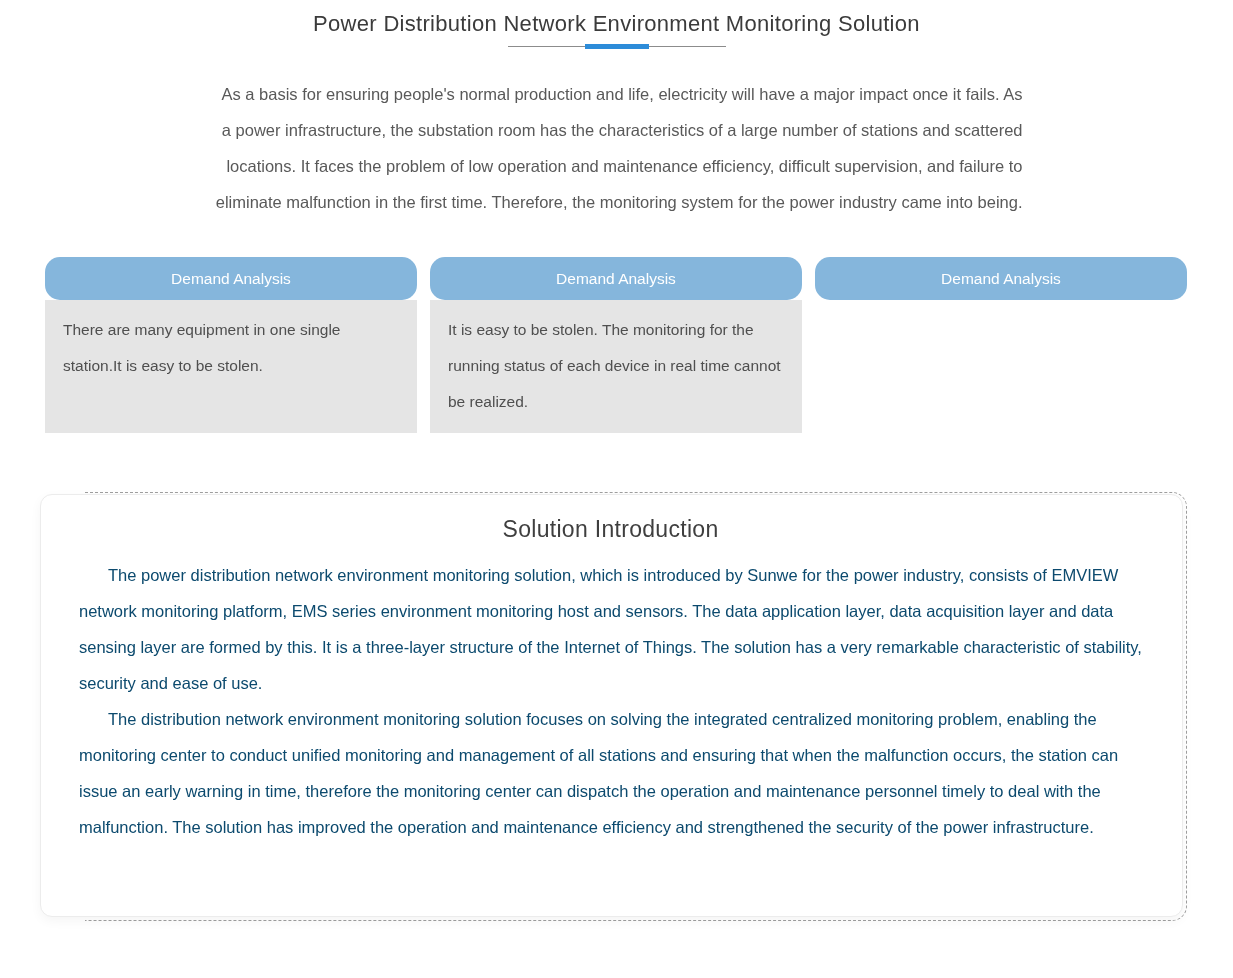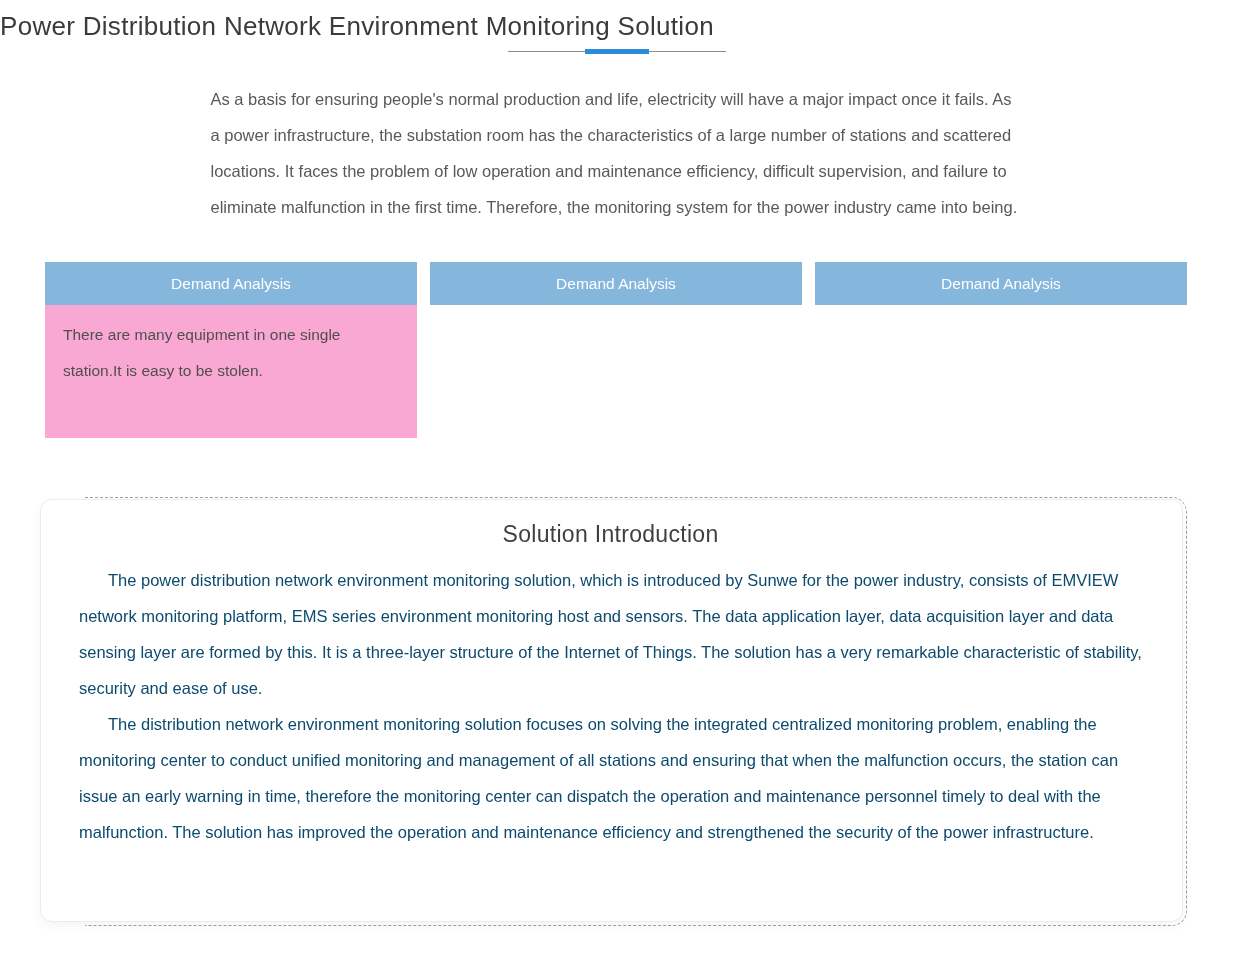--- a/index.html
+++ b/index.html
@@ -6,21 +6,22 @@
   html, body {
     width: 1233px;
     background: #ffffff;
     font-family: "Liberation Sans", "DejaVu Sans", sans-serif;
   }
   body { height: 978px; overflow: hidden; }
 
   
   .page-title {
     margin-top: 11px;
-    font-size: 26px;
+    text-align: center;
+    font-size: 22px;
     font-weight: 400;
     color: #3b3b3b;
     letter-spacing: 0.3px;
   }
   .title-underline {
     position: relative;
     width: 218px;
     height: 6px;
     margin: 7px auto 0 auto;
   }
@@ -37,44 +38,45 @@
     transform: translateX(-50%);
     width: 64px;
     height: 5px;
     background: #2d8cd9;
   }
 
   
   .intro {
     width: 812px;
     margin: 26px auto 0 auto;
-    text-align: left;
+    text-align: right;
     font-size: 16.5px;
     line-height: 36px;
     color: #595959;
   }
 
   
   .cards-row {
     display: flex;
     gap: 13px;
     margin: 37px 46px 0 45px;
   }
   .demand-card { flex: 1 1 0; }
   .demand-card .card-header {
     height: 43px;
     line-height: 43px;
     text-align: center;
     background: #85b6dc;
     color: #ffffff;
     font-size: 15.5px;
+    border-radius: 15px;
   }
   .demand-card .card-body {
     height: 133px;
-    background: #f9a8d4;
+    background: #e5e5e5;
     padding: 12px 19px 0 18px;
     font-size: 15.5px;
     line-height: 36px;
     color: #4f4f4f;
   }
 
   
   .solution-wrap {
     position: relative;
     margin: 61px 50px 0 40px;
@@ -127,20 +129,21 @@
 
 <p class="intro">As a basis for ensuring people's normal production and life, electricity will have a major impact once it fails. As a power infrastructure, the substation room has the characteristics of a large number of stations and scat­tered locations. It faces the problem of low operation and maintenance efficiency, difficult supervision, and failure to eliminate malfunction in the first time. Therefore, the monitoring system for the power industry came into being.</p>
 
 <div class="cards-row">
   <div class="demand-card">
     <div class="card-header">Demand Analysis</div>
     <div class="card-body">There are many equipment in one single station.It is easy to be stolen.</div>
   </div>
   <div class="demand-card">
     <div class="card-header">Demand Analysis</div>
+    <div class="card-body">It is easy to be stolen. The monitoring for the running status of each device in real time cannot be realized.</div>
   </div>
   <div class="demand-card">
     <div class="card-header">Demand Analysis</div>
   </div>
 </div>
 
 <div class="solution-wrap">
   <div class="dashed-border"></div>
   <div class="solution-card">
     <h2 class="solution-title">Solution Introduction</h2>

